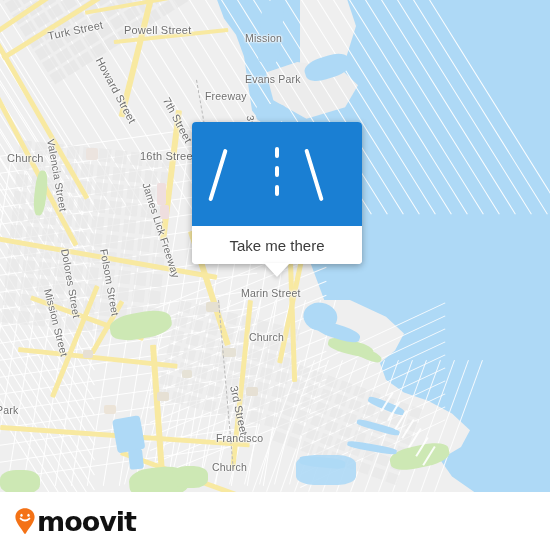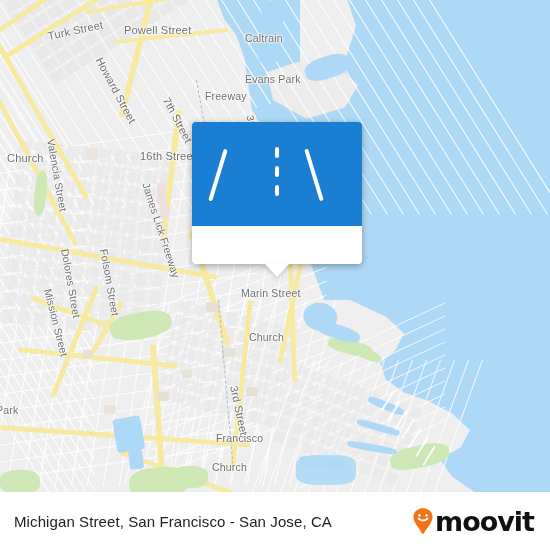--- a/index.html
+++ b/index.html
@@ -587,21 +587,21 @@
         <div class="" style="position: absolute; left: 406px; top: 410px; width: 2px; height: 22px; background: rgb(255, 255, 255); transform: rotate(32deg); transform-origin: 0px 0px; opacity: 0.9;"></div>
         <div class="" style="position: absolute; left: 413px; top: 419px; width: 2px; height: 22px; background: rgb(255, 255, 255); transform: rotate(32deg); transform-origin: 0px 0px; opacity: 0.9;"></div>
         <div class="" style="position: absolute; left: 420px; top: 428px; width: 2px; height: 22px; background: rgb(255, 255, 255); transform: rotate(32deg); transform-origin: 0px 0px; opacity: 0.9;"></div>
         <div class="" style="position: absolute; left: 427px; top: 437px; width: 2px; height: 22px; background: rgb(255, 255, 255); transform: rotate(32deg); transform-origin: 0px 0px; opacity: 0.9;"></div>
         <div class="" style="position: absolute; left: 434px; top: 446px; width: 2px; height: 22px; background: rgb(255, 255, 255); transform: rotate(32deg); transform-origin: 0px 0px; opacity: 0.9;"></div>
       </div>
 
     <div id="map-labels">
         <span class="lbl" style="left: 48px; top: 30px; font-size: 11px; transform: rotate(-12deg); transform-origin: 0px 50%;">Turk Street</span>
         <span class="lbl" style="left: 124px; top: 24px; font-size: 11px; transform-origin: 0px 50%;">Powell Street</span>
-        <span class="lbl" style="left: 245px; top: 32px; font-size: 10.5px; transform-origin: 0px 50%;">Caltrain</span>
+        <span class="lbl" style="left: 245px; top: 32px; font-size: 10.5px; transform-origin: 0px 50%;">Mission</span>
         <span class="lbl" style="left: 99px; top: 52px; font-size: 11px; transform: rotate(62deg); transform-origin: 0px 50%;">Howard Street</span>
         <span class="lbl" style="left: 245px; top: 73px; font-size: 10.5px; transform-origin: 0px 50%;">Evans Park</span>
         <span class="lbl" style="left: 205px; top: 90px; font-size: 10.5px; transform-origin: 0px 50%;">Freeway</span>
         <span class="lbl" style="left: 166px; top: 92px; font-size: 11px; transform: rotate(62deg); transform-origin: 0px 50%;">7th Street</span>
         <span class="lbl" style="left: 250px; top: 110px; font-size: 10px; transform: rotate(80deg); transform-origin: 0px 50%;">3rd</span>
         <span class="lbl" style="left: 7px; top: 152px; font-size: 11px; transform-origin: 0px 50%;">Church</span>
         <span class="lbl" style="left: 51px; top: 133px; font-size: 10.5px; transform: rotate(80deg); transform-origin: 0px 50%;">Valencia Street</span>
         <span class="lbl" style="left: 140px; top: 150px; font-size: 11px; transform-origin: 0px 50%;">16th Street</span>
         <span class="lbl" style="left: 146px; top: 177px; font-size: 10.5px; transform: rotate(72deg); transform-origin: 0px 50%;">James Lick Freeway</span>
         <span class="lbl" style="left: 65px; top: 243px; font-size: 10.5px; transform: rotate(80deg); transform-origin: 0px 50%;">Dolores Street</span>
@@ -617,27 +617,29 @@
 
 
     <div id="popup">
       <div id="popup-head">
         <span class="roadline" style="left:24px;top:26px;width:3.5px;height:54px;transform:rotate(17deg);"></span>
         <span class="roadline" style="left:120px;top:26px;width:3.5px;height:54px;transform:rotate(-17deg);"></span>
         <span class="roadline" style="left:83px;top:25px;width:4px;height:11px;"></span>
         <span class="roadline" style="left:83px;top:44px;width:4px;height:11px;"></span>
         <span class="roadline" style="left:83px;top:63px;width:4px;height:11px;"></span>
       </div>
+      <div id="popup-label">
+        <span>Take me there</span>
+      </div>
       <div id="popup-tail"></div>
     </div>
 
   </div>
 
   <div id="footer">
-    <div id="footer-title">Michigan Street, San Francisco - San Jose, CA</div>
     <div id="logo">
       <div id="logo-pin">
         <svg width="22" height="28" viewBox="0 0 22 28" aria-hidden="true">
           <path d="M11 1.2 C5.6 1.2 1.4 5.1 1.4 10 C1.4 15.6 8.0 22.2 10.2 26.4
                    C10.5 27.0 11.5 27.0 11.8 26.4 C14.0 22.2 20.6 15.6 20.6 10
                    C20.6 5.1 16.4 1.2 11 1.2 Z" fill="#f47216"></path>
           <ellipse cx="7.5" cy="8.2" rx="1.15" ry="1.5" fill="#ffffff"></ellipse>
           <ellipse cx="14.5" cy="8.2" rx="1.15" ry="1.5" fill="#ffffff"></ellipse>
           <path d="M6.6 11.6 Q11 15.6 15.4 11.6" stroke="#ffffff" stroke-width="1.9" fill="none" stroke-linecap="round"></path>
         </svg>

